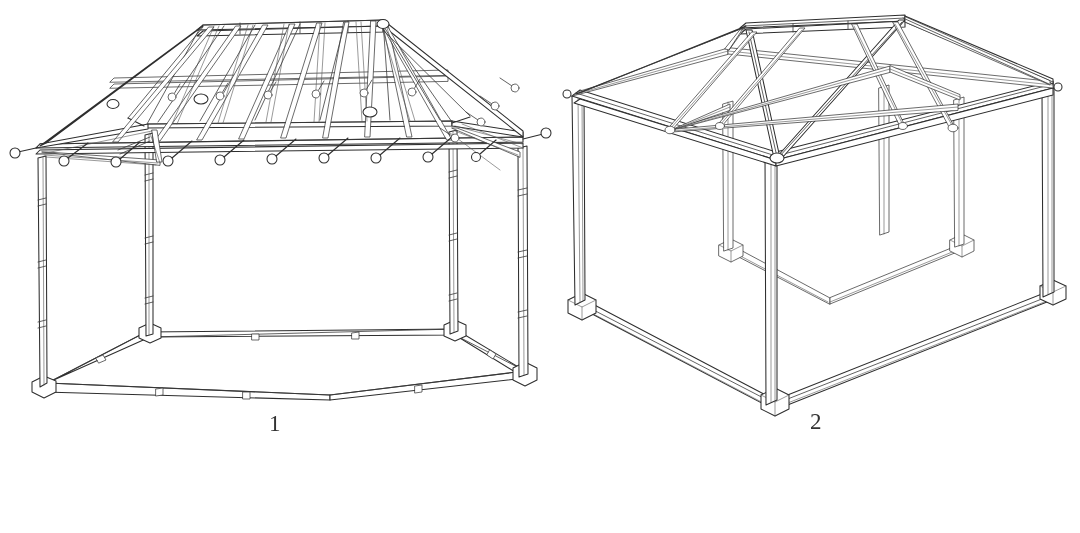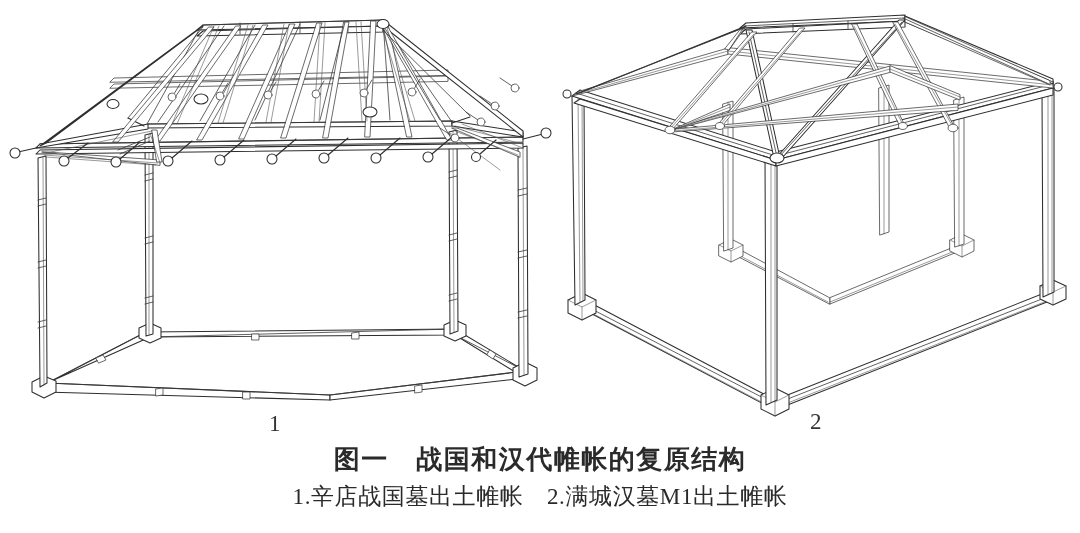--- a/index.html
+++ b/index.html
@@ -450,18 +450,14 @@
           <ellipse class="fc-thin" cx="720" cy="126" rx="4.5" ry="3.5"></ellipse>
           <ellipse class="fc-thin" cx="903" cy="126" rx="4.5" ry="3.5"></ellipse>
         </g>
       </g>
     </svg>
   </div>
 
   <div class="item-number" id="item-number-1">1</div>
   <div class="item-number" id="item-number-2">2</div>
 
-  <div id="caption">
-    <div id="caption-title">图一　战国和汉代帷帐的复原结构</div>
-    <div id="caption-subtitle">1.辛店战国墓出土帷帐　2.满城汉墓M1出土帷帐</div>
-  </div>
 
 </div>
 
 </body></html>

